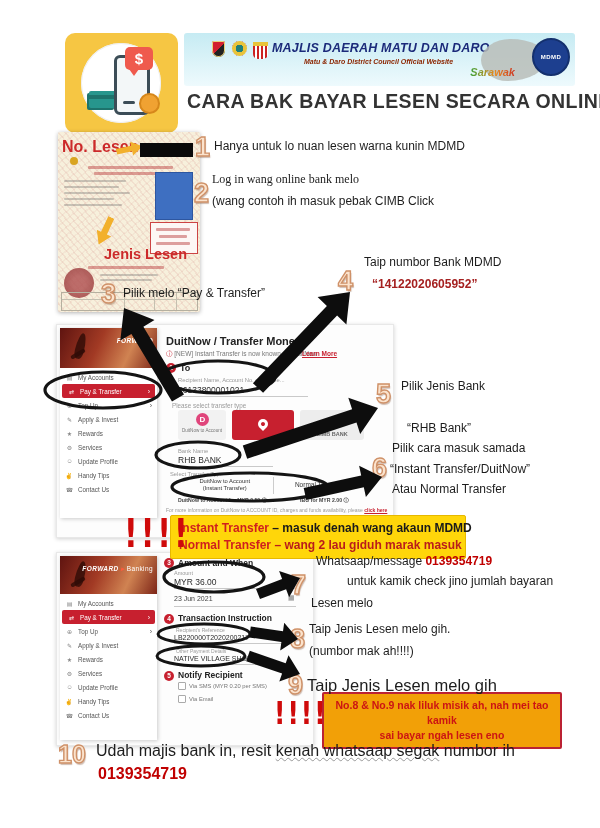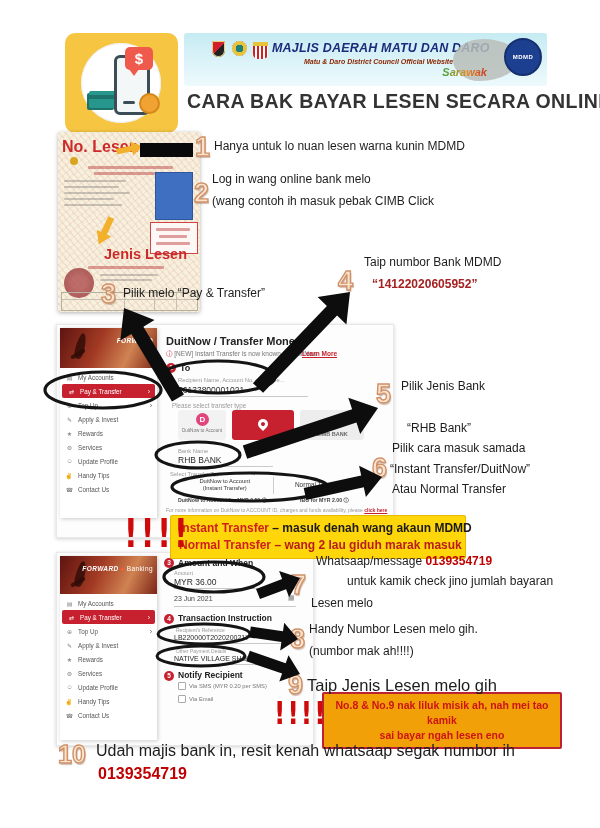--- a/index.html
+++ b/index.html
@@ -44,34 +44,34 @@
   .excl{position:absolute;z-index:35;color:#cf0a0a;font-weight:bold;font-family:"DejaVu Sans",sans-serif;line-height:1;}
   
   .ynote{position:absolute;z-index:20;background:#ffd60a;border:1px solid #e6b800;border-radius:2px;
          padding:4px 8px;font-size:12px;font-weight:bold;line-height:17px;white-space:nowrap;}
   .onote{position:absolute;z-index:20;background:#f2a007;border:2px solid #b23;border-radius:2px;
          padding:4px 6px;font-size:10.5px;font-weight:bold;color:#cc1414;text-align:center;line-height:15px;}
   
   .logoBox{position:absolute;left:65px;top:33px;width:113px;height:100px;background:#f6c643;border-radius:10px;z-index:5;}
   .logoCirc{position:absolute;left:16px;top:10px;width:80px;height:80px;border-radius:50%;background:#fff;box-shadow:inset 0 0 0 1px #eee;}
   .banner{position:absolute;left:184px;top:33px;width:363px;height:53px;border-radius:3px;z-index:5;
-          background:linear-gradient(180deg,#c6ebf3,#eefafd);overflow:hidden;}
+          background:linear-gradient(180deg,#c6ebf3,#eefafd);overflow:hidden;padding-left:28px;}
   .orgname{position:absolute;left:88px;top:8px;font-size:12.5px;font-weight:bold;font-style:italic;color:#1b2a7a;white-space:nowrap;letter-spacing:.2px;}
   .orgsub{position:absolute;left:120px;top:25px;font-size:7px;font-weight:bold;font-style:italic;color:#8b2500;white-space:nowrap;}
   .mainTitle{position:absolute;left:187px;top:90px;font-size:19.5px;font-weight:bold;color:#333;letter-spacing:.4px;white-space:nowrap;z-index:5;}
   
   .lic{position:absolute;left:58px;top:132px;width:142px;height:180px;z-index:10;background-color:#f7f0dc;
        background-image:repeating-linear-gradient(50deg,rgba(201,106,106,.12) 0 1.5px,transparent 1.5px 5px),
                         repeating-linear-gradient(-40deg,rgba(201,106,106,.08) 0 1.5px,transparent 1.5px 6px);
        box-shadow:0 1px 4px rgba(0,0,0,.3);border-radius:2px;}
   .licbar{position:absolute;background:rgba(110,110,110,.35);height:2px;border-radius:1px;}
   .licredbar{position:absolute;background:rgba(190,70,70,.5);height:2.5px;border-radius:1px;}
   .barrow{position:absolute;background:#f2b02c;filter:drop-shadow(0 0 1px #b8860b);
           clip-path:polygon(0 32%,58% 32%,58% 6%,100% 50%,58% 94%,58% 68%,0 68%);}
-  .wavy{text-decoration-style:wavy;text-decoration-color:#9a9a9a;text-decoration-thickness:1px;}
+  .wavy{text-decoration:underline;text-decoration-style:wavy;text-decoration-color:#9a9a9a;text-decoration-thickness:1px;}
 </style>
 </head>
 <body>
 
 <div class="page">
 
   <div class="logoBox">
     <div class="logoCirc">
       <div class="abs" style="left:8px;top:48px;width:27px;height:17px;background:#27968d;border-radius:2px;box-shadow:-2px 2px 0 #1d736c;"></div>
       <div class="abs" style="left:8px;top:52px;width:27px;height:4px;background:#1d736c;"></div>
@@ -130,21 +130,21 @@
       <div class="abs" style="left:62px;top:0;height:17px;border-left:1px solid #c5c0b0;"></div>
       <div class="abs" style="left:92px;top:0;height:17px;border-left:1px solid #c5c0b0;"></div>
       <div class="abs" style="left:114px;top:0;height:17px;border-left:1px solid #c5c0b0;"></div>
     </div>
   </div>
 
   <div class="num" style="left:195px;top:134px;">1</div>
   <div class="stx" style="left:214px;top:139px;">Hanya untuk lo nuan lesen warna kunin MDMD</div>
 
   <div class="num" style="left:194px;top:180px;">2</div>
-  <div class="stx" style="left:212px;top:172px;">Log in wang online bank melo</div>
+  <div class="stx" style="left:212px;top:172px;font-family:Liberation Serif, serif;">Log in wang online bank melo</div>
   <div class="stx" style="left:212px;top:194px;">(wang contoh ih masuk pebak CIMB Click</div>
 
   <div class="num" style="left:338px;top:268px;">4</div>
   <div class="stx" style="left:364px;top:255px;">Taip numbor Bank MDMD</div>
   <div class="stx dkred" style="left:372px;top:277px;">“14122020605952”</div>
 
   <div class="num" style="left:101px;top:281px;">3</div>
   <div class="stx" style="left:123px;top:286px;">Pilik melo “Pay &amp; Transfer”</div>
 
   <div class="shot" style="left:56px;top:324px;width:336px;height:212px;"></div>
@@ -332,21 +332,21 @@
   <div class="tiny" style="left:178px;top:695px;font-size:5.8px;color:#777;"><span class="cb"></span><span>Via Email</span></div>
 
   <div class="stx" style="left:316px;top:554px;">
     <span>Whatsaap/message </span><span class="redtxt">0139354719</span>
   </div>
   <div class="num" style="left:291px;top:572px;">7</div>
   <div class="stx" style="left:311px;top:574px;margin-left:36px;">untuk kamik check jino jumlah bayaran</div>
   <div class="stx" style="left:311px;top:596px;">Lesen melo</div>
 
   <div class="num" style="left:290px;top:626px;">8</div>
-  <div class="stx" style="left:309px;top:622px;">Handy Numbor Lesen melo gih.</div>
+  <div class="stx" style="left:309px;top:622px;">Taip Jenis Lesen melo gih.</div>
   <div class="stx" style="left:309px;top:644px;">(numbor mak ah!!!!)</div>
 
   <div class="num" style="left:288px;top:672px;">9</div>
   <div class="stx" style="left:307px;top:675px;font-size:16.5px;">Taip Jenis Lesen melo gih</div>
 
   <div class="excl" style="left:274px;top:697px;font-size:25px;letter-spacing:2px;transform:scaleY(1.3);transform-origin:top left;">!!!!</div>
   <div class="onote" style="left:322px;top:692px;width:224px;">
     <div>No.8 &amp; No.9 nak liluk misik ah, nah mei tao kamik</div>
     <div>sai bayar ngah lesen eno</div>
   </div>

